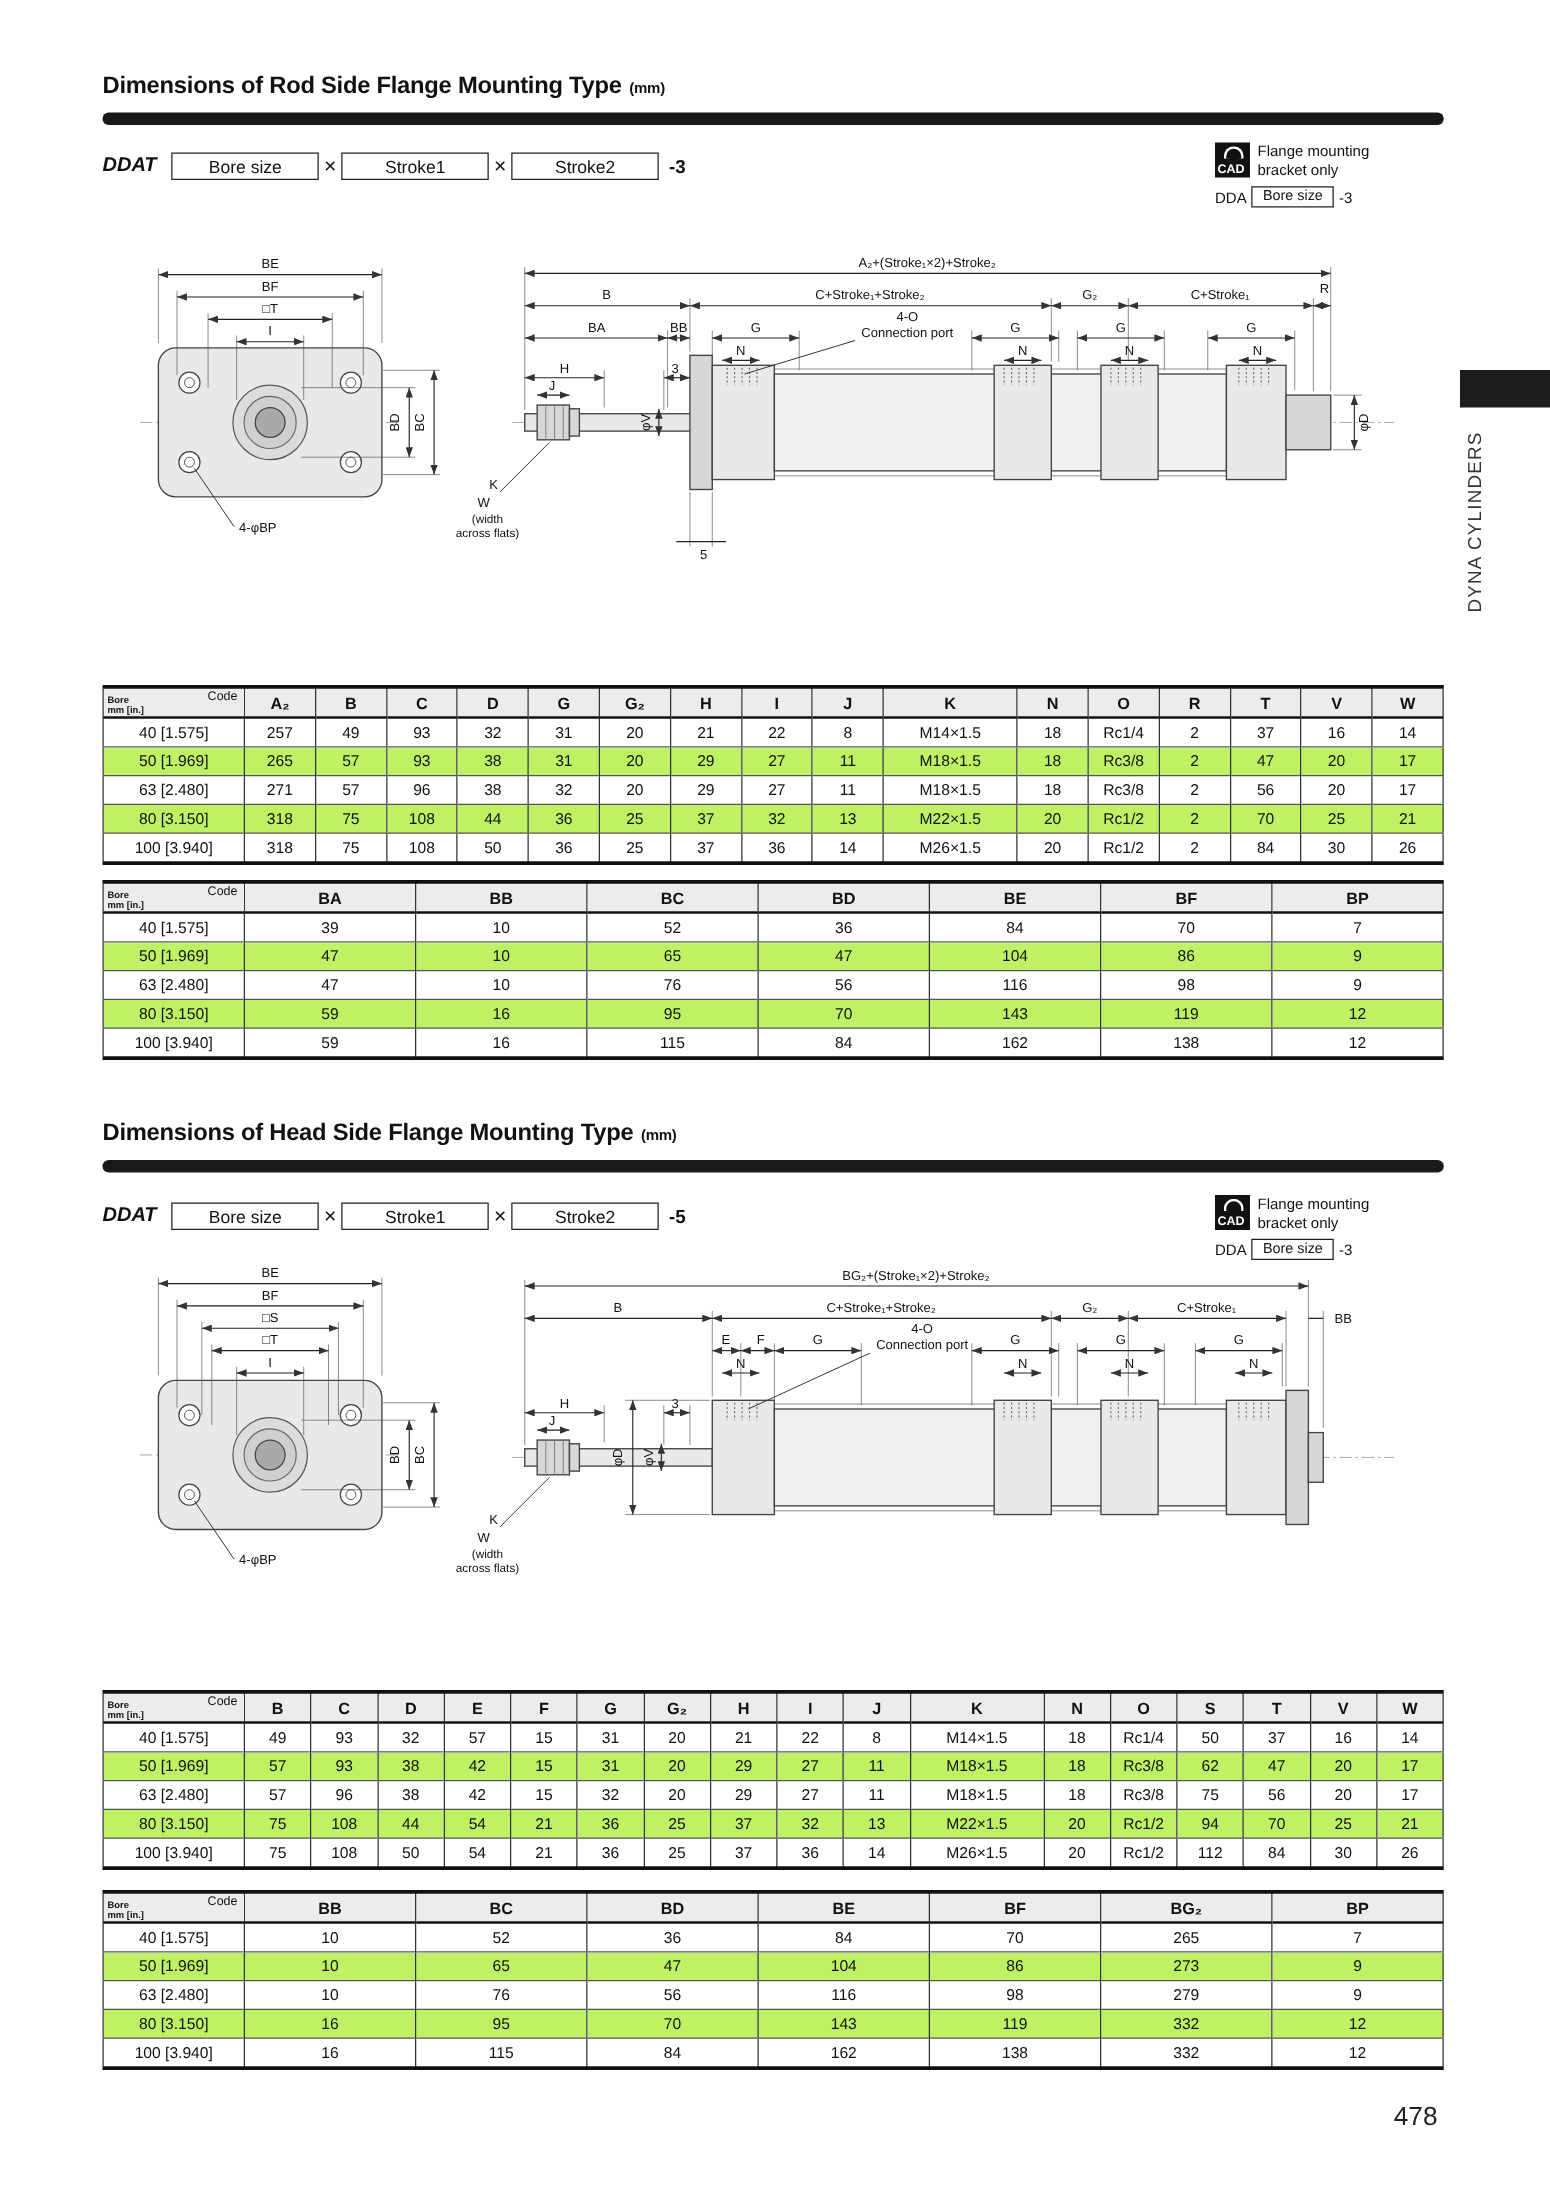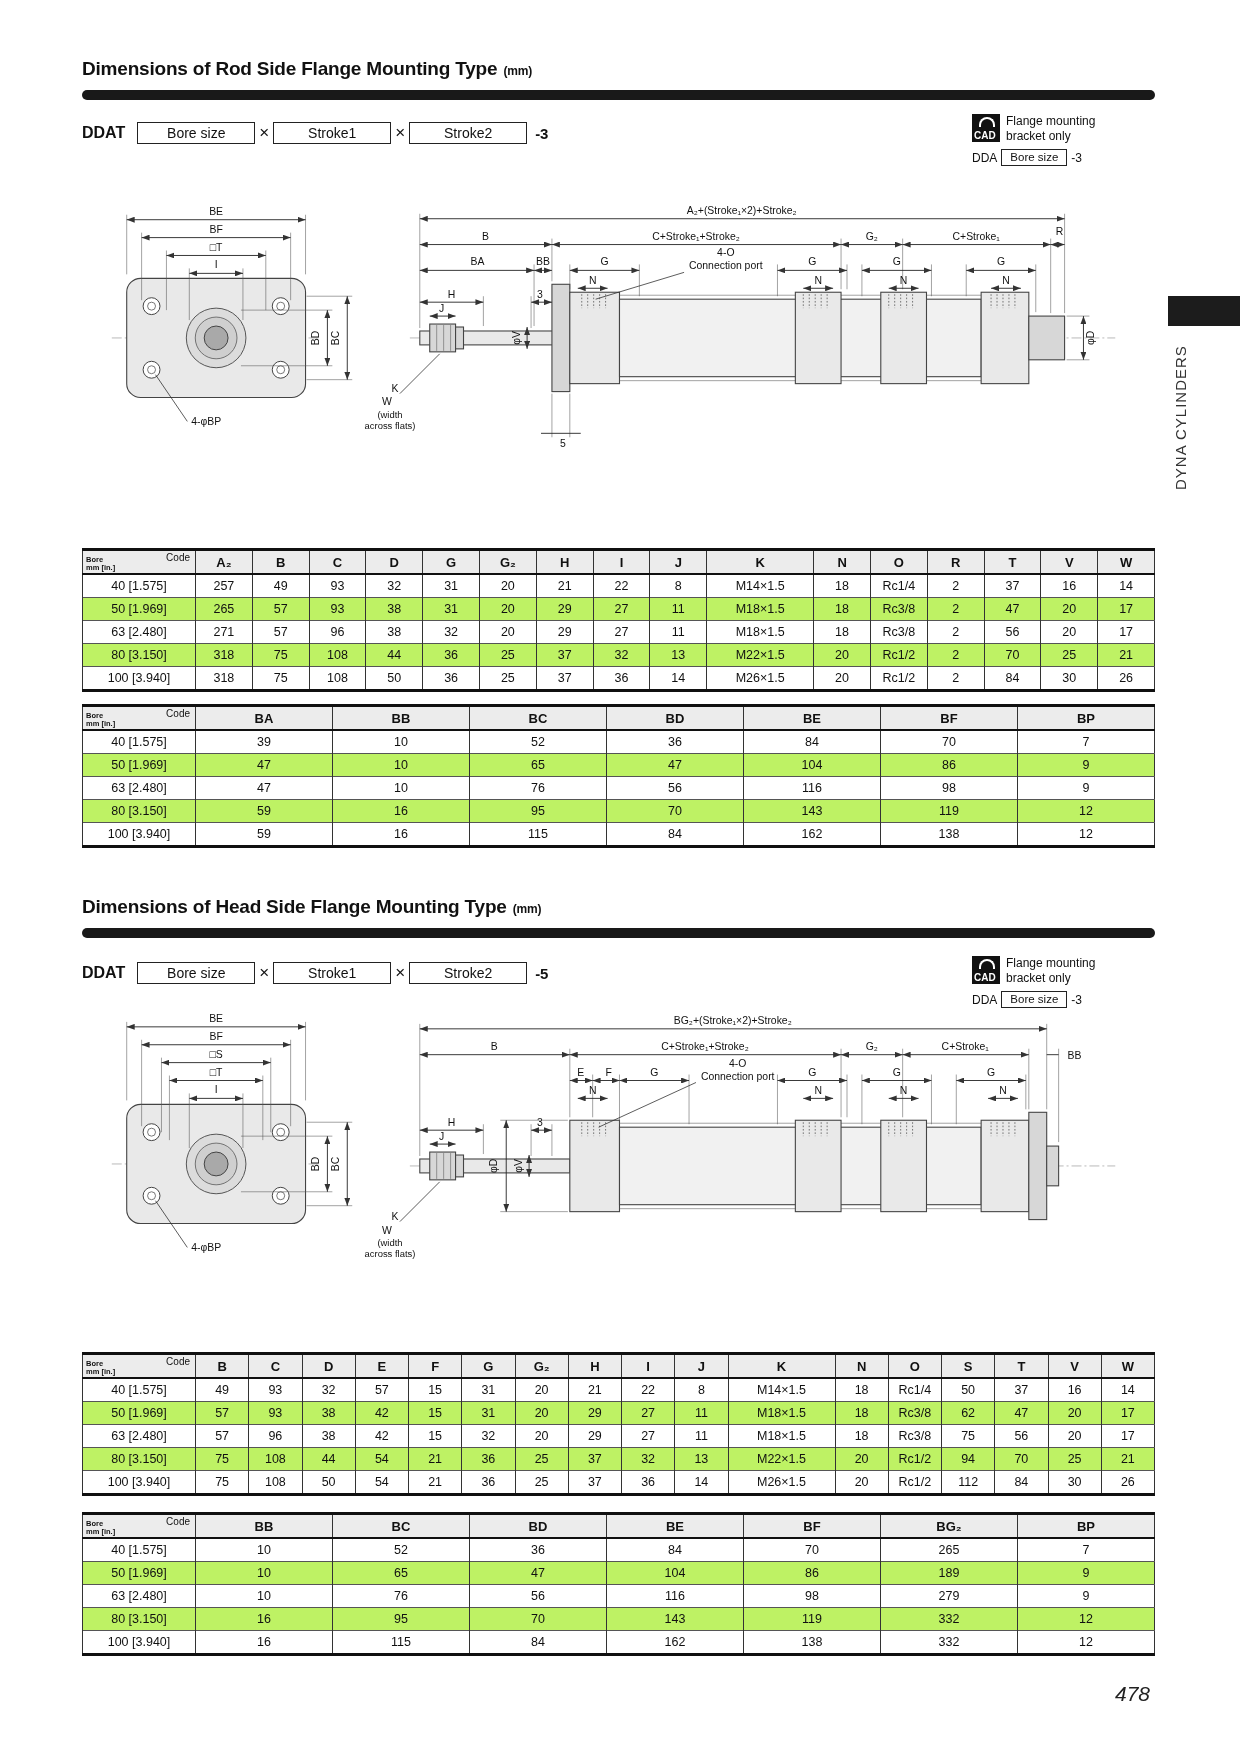--- a/index.html
+++ b/index.html
@@ -5,21 +5,21 @@
   html,body{margin:0;padding:0;background:#fff;}
   .page{position:relative;width:1240px;height:1754px;background:#fff;overflow:hidden;
         font-family:"Liberation Sans",sans-serif;color:#111;padding-left:16px;}
   .abs{position:absolute;}
   
   .sec-title{font-size:19px;font-weight:bold;letter-spacing:-0.2px;white-space:nowrap;}
   .sec-title .unit{font-size:12px;font-weight:bold;margin-left:6px;}
   .black-bar{width:1073px;height:10px;background:#191919;border-radius:5px;}
   
   .model-row{display:flex;align-items:center;gap:6px;white-space:nowrap;}
-  .model-row .series{font-size:16px;font-weight:bold;margin-right:6px;}
+  .model-row .series{font-size:16px;font-weight:bold;margin-right:6px;font-style:italic;}
   .model-row .mbox{display:inline-block;width:116px;height:20px;line-height:20px;border:1.6px solid #222;
                    text-align:center;font-size:14px;}
   .model-row .mx{font-size:17px;margin:0 -2px;}
   .model-row .suffix{font-size:15px;font-weight:bold;margin-left:2px;}
   
   .cad-row{display:flex;align-items:flex-start;gap:6px;}
   .cad-icon{position:relative;display:inline-block;width:28px;height:28px;background:#111;flex:0 0 auto;}
   .cad-dome{position:absolute;top:3px;left:7px;width:12px;height:8px;border:2.5px solid #fff;border-bottom:none;
             border-radius:8px 8px 0 0;}
   .cad-word{position:absolute;bottom:1px;left:2px;color:#fff;font-size:10px;font-weight:bold;letter-spacing:0;}
@@ -37,21 +37,21 @@
   table.dims tbody tr.alt{background:#bef264;}
   table.dims td.bore{font-weight:normal;}
   th.corner{position:relative;width:112px;background-color:#ececec;
     background-image:linear-gradient(to bottom right,transparent calc(50% - .7px),#444 calc(50% - .7px),#444 calc(50% + .7px),transparent calc(50% + .7px));}
   th.kcol{width:106px;}
   .c-top{position:absolute;top:1px;right:5px;font-size:10px;font-weight:normal;}
   .c-bot{position:absolute;bottom:1px;left:3px;font-size:7.5px;font-weight:bold;line-height:1.05;text-align:left;}
   
   .tab-black{width:72px;height:30px;background:#1c1c1c;}
   .tab-text{writing-mode:vertical-rl;transform:rotate(180deg);font-size:15px;color:#333;letter-spacing:1px;white-space:nowrap;}
-  .pagenum{width:95px;text-align:right;font-size:21px;color:#222;font-style:italic;}
+  .pagenum{width:95px;text-align:right;font-size:21px;color:#222;}
   
   svg .dt{font:10.5px "Liberation Sans",sans-serif;fill:#111;text-anchor:middle;}
   svg .dts{font:9.5px "Liberation Sans",sans-serif;fill:#111;text-anchor:middle;}
   svg .ds{text-anchor:start;}
   svg .dim{stroke:#222;stroke-width:.9;fill:none;}
   svg .arr{marker-start:url(#arA);marker-end:url(#arA);}
   svg .ext{stroke:#555;stroke-width:.55;fill:none;}
   svg .cl{stroke:#888;stroke-width:.6;stroke-dasharray:10 3 2 3;fill:none;}
   svg .ldr{stroke:#333;stroke-width:.8;fill:none;}
   svg .part{fill:#e9e9e9;stroke:#444;stroke-width:1.1;}
@@ -827,21 +827,21 @@
           <td class="val">265</td>
           <td class="val">7</td>
         </tr>
         <tr class="alt">
           <td class="bore">50 [1.969]</td>
           <td class="val">10</td>
           <td class="val">65</td>
           <td class="val">47</td>
           <td class="val">104</td>
           <td class="val">86</td>
-          <td class="val">189</td>
+          <td class="val">273</td>
           <td class="val">9</td>
         </tr>
         <tr>
           <td class="bore">63 [2.480]</td>
           <td class="val">10</td>
           <td class="val">76</td>
           <td class="val">56</td>
           <td class="val">116</td>
           <td class="val">98</td>
           <td class="val">279</td>

